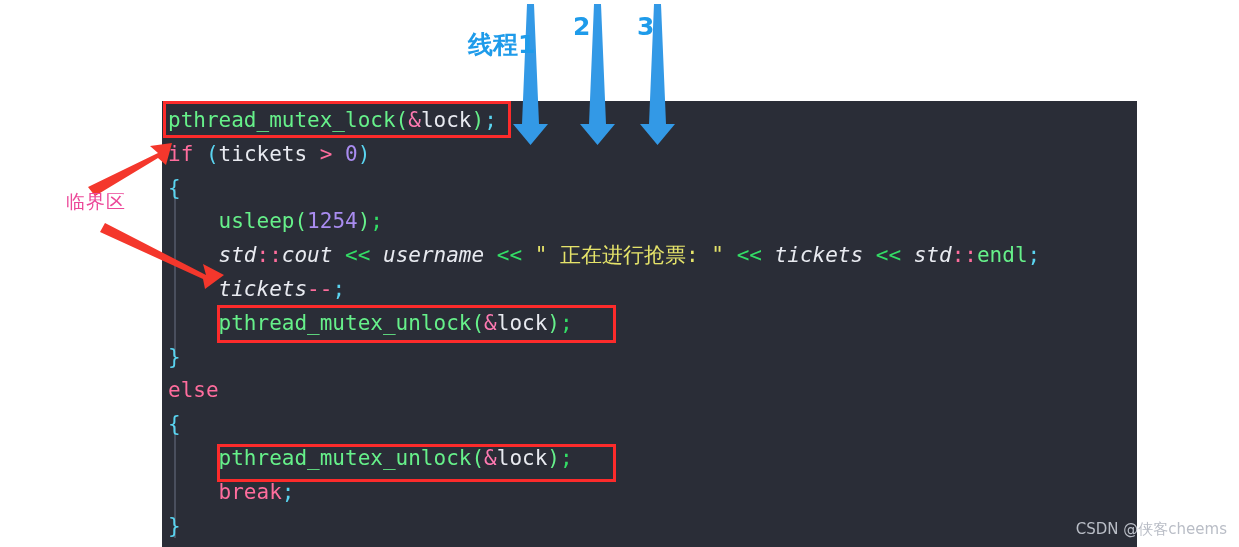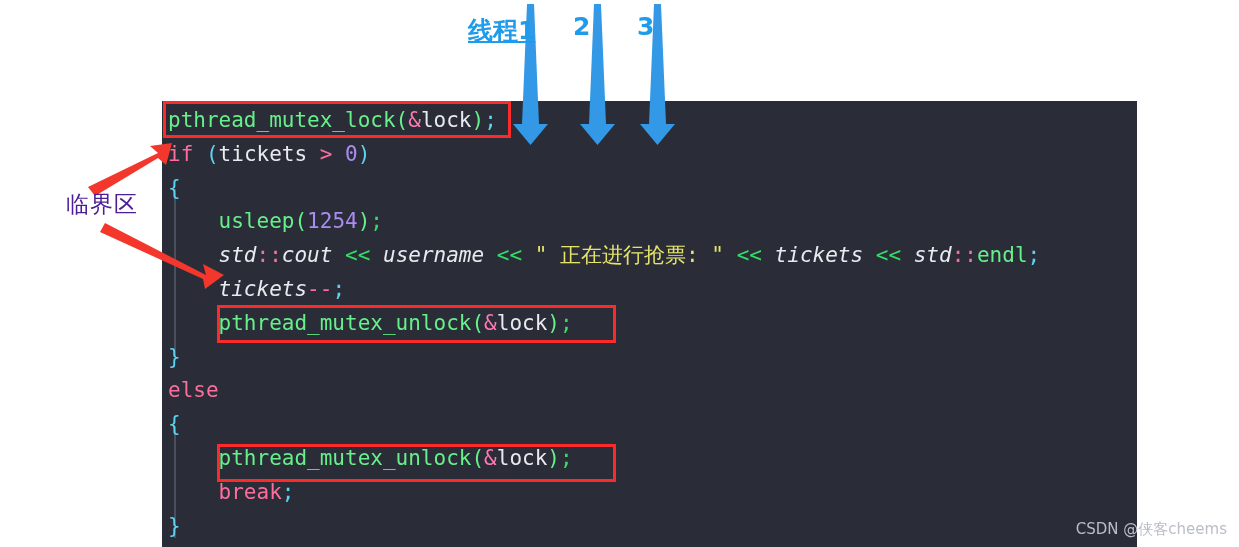--- a/index.html
+++ b/index.html
@@ -73,24 +73,24 @@
   
   .anno-label-blue {
     position: absolute;
     color: #1e9bea;
     font-weight: bold;
     font-family: "DejaVu Sans", "Liberation Sans", sans-serif;
     white-space: nowrap;
   }
   .anno-label-red {
     position: absolute;
-    color: #4c1d95;
+    color: #ec4899;
     font-family: "DejaVu Sans", "Liberation Sans", sans-serif;
     white-space: nowrap;
-    font-size: 23px;
+    font-size: 19px;
     letter-spacing: 1px;
   }
   .svg-layer {
     position: absolute;
     left: 0; top: 0;
     width: 1239px;
     height: 547px;
     pointer-events: none;
   }
 
@@ -133,19 +133,19 @@
   </g>
 
   <g fill="#f4372c">
     <path d="M 88 187 L 158 153 L 150 146 L 172 143 L 166 165 L 158 158 L 95 196 Z"></path>
   </g>
   <g fill="#f4372c">
     <path d="M 105 223 L 206 275 L 203 264 L 224 275 L 205 289 L 203 279 L 100 232 Z"></path>
   </g>
 </svg>
 
-<div class="anno-label-blue" style="left:468px; top:14px; font-size:25px;text-decoration:underline;">线程1</div>
+<div class="anno-label-blue" style="left:468px; top:28px; font-size:25px;">线程1</div>
 <div class="anno-label-blue" style="left:573px; top:12px; font-size:25px;">2</div>
 <div class="anno-label-blue" style="left:637px; top:12px; font-size:25px;">3</div>
 
 <div class="anno-label-red" style="left:66px; top:189px;">临界区</div>
 
 <div id="watermark">CSDN @侠客cheems</div>
 
 </body></html>

